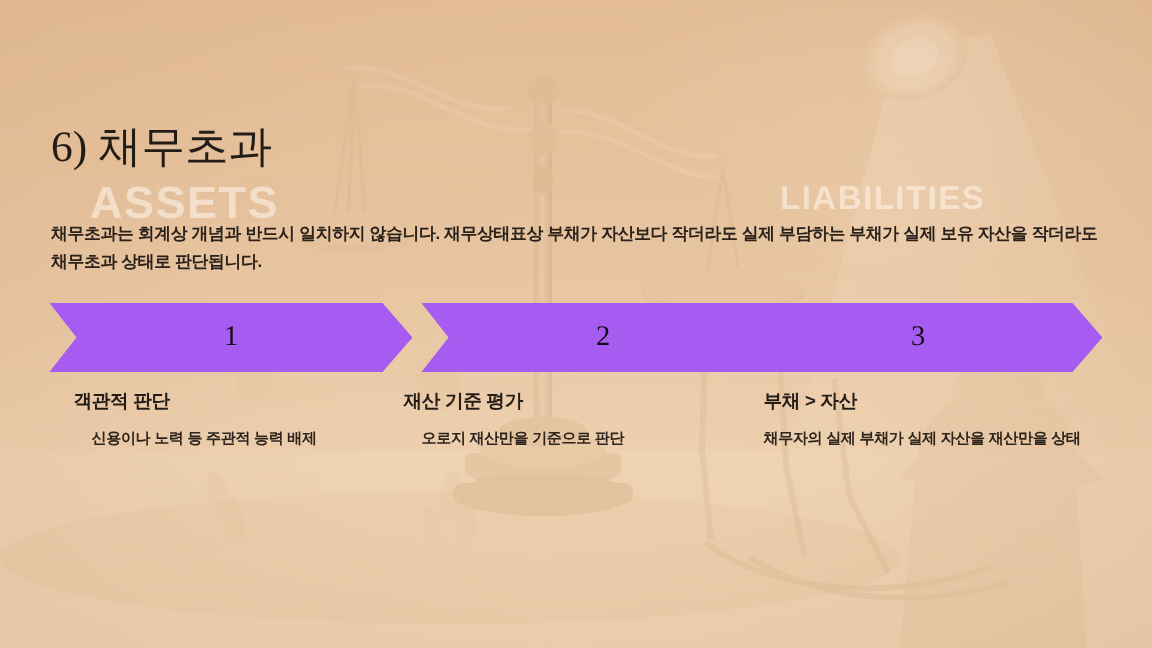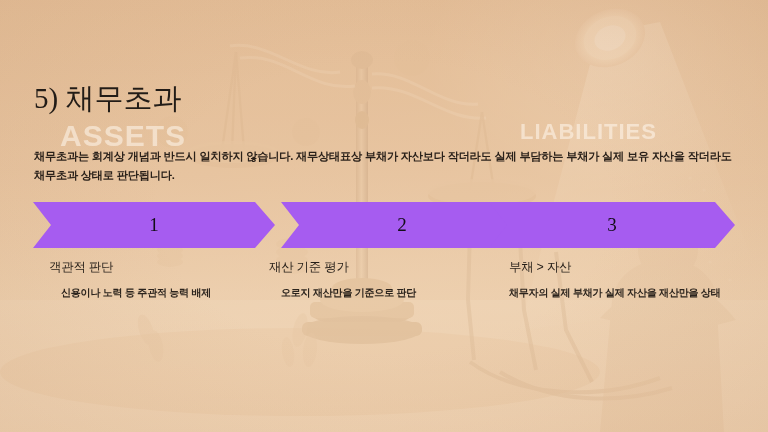--- a/index.html
+++ b/index.html
@@ -70,21 +70,21 @@
   #chev1{left:0px;width:242px;
     clip-path:polygon(0 0, 222px 0, 242px 50%, 222px 100%, 0 100%, 18px 50%);}
   #chev2{left:248px;width:242px;
     clip-path:polygon(0 0, 222px 0, 242px 50%, 222px 100%, 0 100%, 18px 50%);}
   #chev3{left:456px;width:246px;
     clip-path:polygon(0 0, 226px 0, 246px 50%, 226px 100%, 0 100%, 18px 50%);}
 
   
   .step{position:absolute;}
   .step .head{
-    font-size:12.4px;font-weight:400;color:#241d17;letter-spacing:-0.2px;
+    font-size:12.4px;font-weight:700;color:#241d17;letter-spacing:-0.2px;
     white-space:nowrap;
   }
   .step .desc{
     margin-top:9px;font-size:10px;font-weight:700;color:#2c241d;
     letter-spacing:-0.2px;line-height:1.62;
   }
   #step1{left:49px;top:259px;width:215px;}
   #step2{left:269px;top:259px;width:205px;}
   #step3{left:509px;top:259px;width:232px;}
   #step1 .desc,#step2 .desc{margin-left:12px;}
@@ -217,21 +217,21 @@
       </g>
     </svg>
   </div>
 
   <div class="bg-wash"></div>
   <div class="bg-vignette"></div>
 
   <div class="watermark" id="wm-assets">ASSETS</div>
   <div class="watermark" id="wm-liab">LIABILITIES</div>
 
-  <div id="title">5) 채무초과</div>
+  <div id="title">6) 채무초과</div>
 
   <div id="body-text">채무초과는 회계상 개념과 반드시 일치하지 않습니다. 재무상태표상 부채가 자산보다 작더라도 실제 부담하는 부채가 실제 보유 자산을 작더라도 채무초과 상태로 판단됩니다.</div>
 
   <div id="band">
     <div class="chev" id="chev1">
       <span class="num">1</span>
     </div>
     <div class="chev" id="chev2">
       <span class="num">2</span>
     </div>

